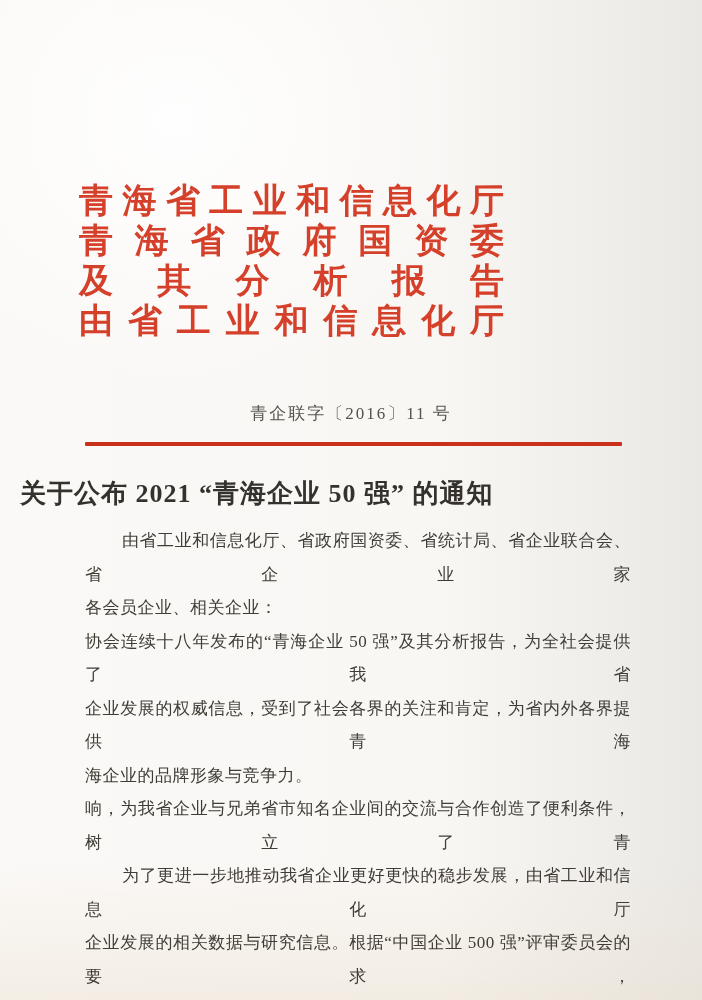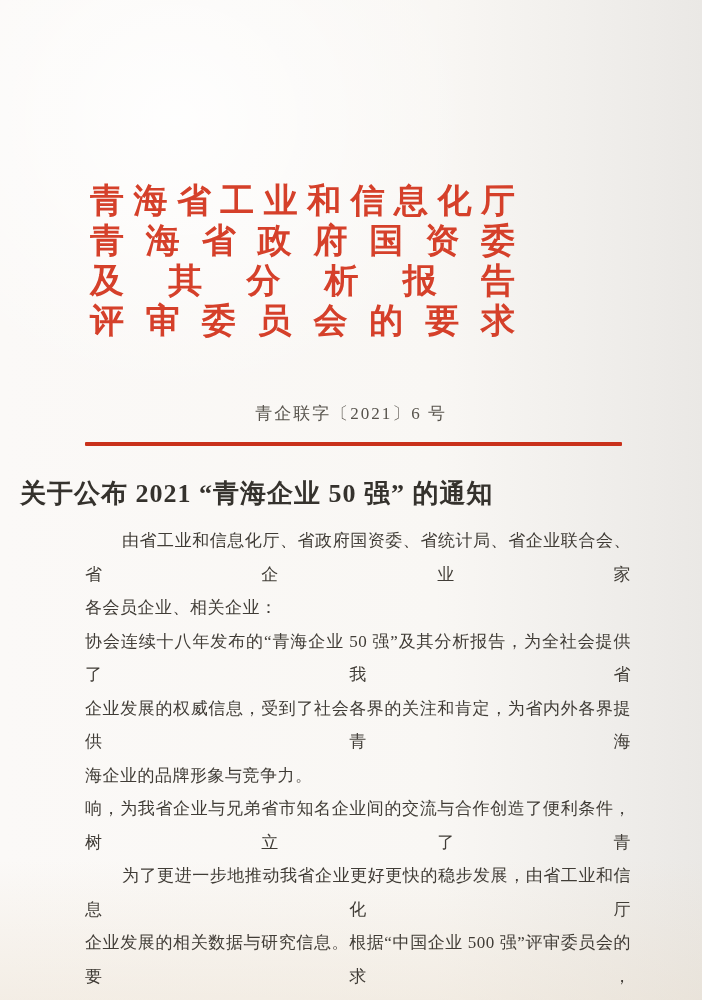--- a/index.html
+++ b/index.html
@@ -16,21 +16,21 @@
     overflow: hidden;
     background:
       radial-gradient(ellipse 60% 40% at 25% 12%, rgba(255,255,255,0.85), rgba(255,255,255,0) 70%),
       linear-gradient(to bottom, rgba(255,255,255,0) 86%, rgba(232,220,202,0.40) 100%),
       linear-gradient(to right, #fbf9f7 0%, #f9f7f4 62%, #efedea 88%, #eae8e5 100%);
   }
   
   .red-header {
     position: absolute;
     top: 181px;
-    left: 90px;
+    left: 79px;
     width: 560px;
     height: 202px;
   }
   .agencies {
     position: absolute;
     top: 0;
     left: 0;
     width: 425px;
   }
   .agency-line {
@@ -111,25 +111,25 @@
 </head>
 <body>
 
 <div class="page">
 
   <div class="red-header">
     <div class="agencies">
         <div class="agency-line">青海省工业和信息化厅</div>
         <div class="agency-line">青海省政府国资委</div>
         <div class="agency-line">及其分析报告</div>
-        <div class="agency-line">评审委员会的要求</div>
+        <div class="agency-line">由省工业和信息化厅</div>
       </div>
   </div>
 
-  <div class="doc-number">青企联字〔2021〕6 号</div>
+  <div class="doc-number">青企联字〔2016〕11 号</div>
 
   <div class="red-rule"></div>
 
   <h1 class="title">关于公布 2021 “青海企业 50 强” 的通知</h1>
 
   <div class="body-text">
       <div class="body-line indent fill">由省工业和信息化厅、省政府国资委、省统计局、省企业联合会、省企业家</div>
       <div class="body-line">各会员企业、相关企业：</div>
       <div class="body-line fill">协会连续十八年发布的“青海企业 50 强”及其分析报告，为全社会提供了我省</div>
       <div class="body-line fill">企业发展的权威信息，受到了社会各界的关注和肯定，为省内外各界提供青海</div>

